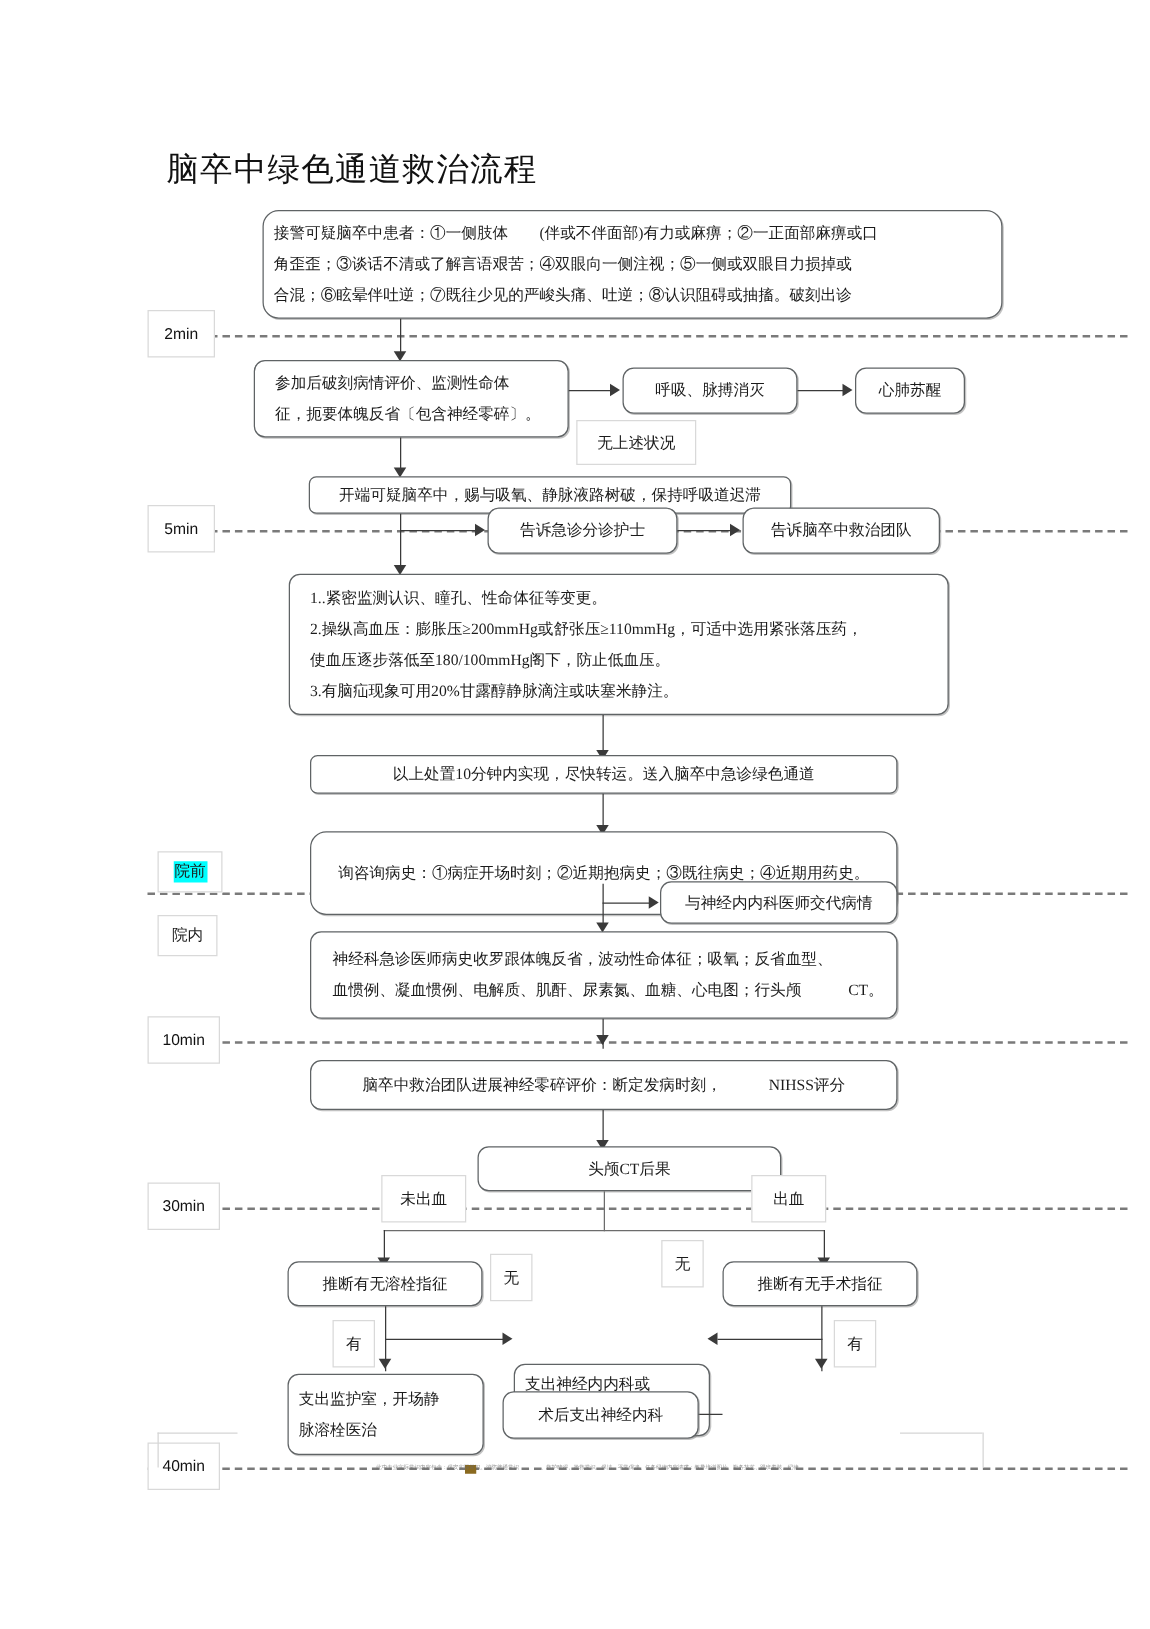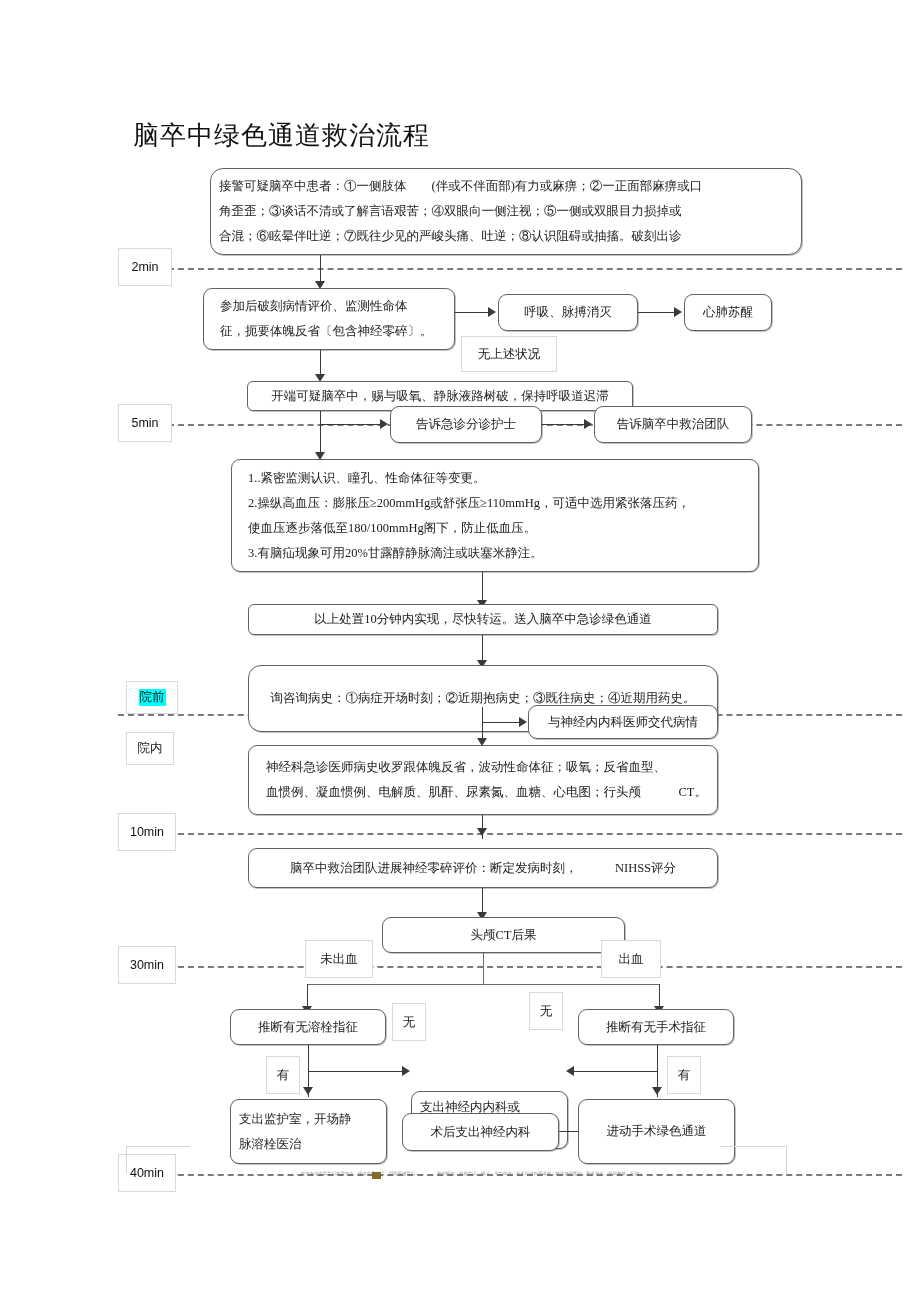--- a/index.html
+++ b/index.html
@@ -282,23 +282,20 @@
     </div>
   </div>
 
   <div class="box" style="left:230px;top:1099px;width:157px;height:65px;">
     <div class="inner">
       <div>支出监护室，开场静</div>
       <div>脉溶栓医治</div>
     </div>
   </div>
 
-  <div class="box" style="left:578px;top:1099px;width:157px;height:65px;">
-    <span>进动手术绿色通道</span>
-  </div>
 
   <div class="hline" style="left:540px;top:1131px;width:38px;"></div>
   <div class="arrow-l" style="left:533px;top:1126px;"></div>
 
   <div class="box" style="left:402px;top:1113px;width:157px;height:38px;">
     <span>术后支出神经内科</span>
   </div>
 
   <div class="footline" style="left:126px;top:1146px;width:1px;height:28px;border-top:0;border-left:1px solid #d5d5d5;"></div>
   <div class="footline" style="left:126px;top:1146px;width:64px;"></div>

